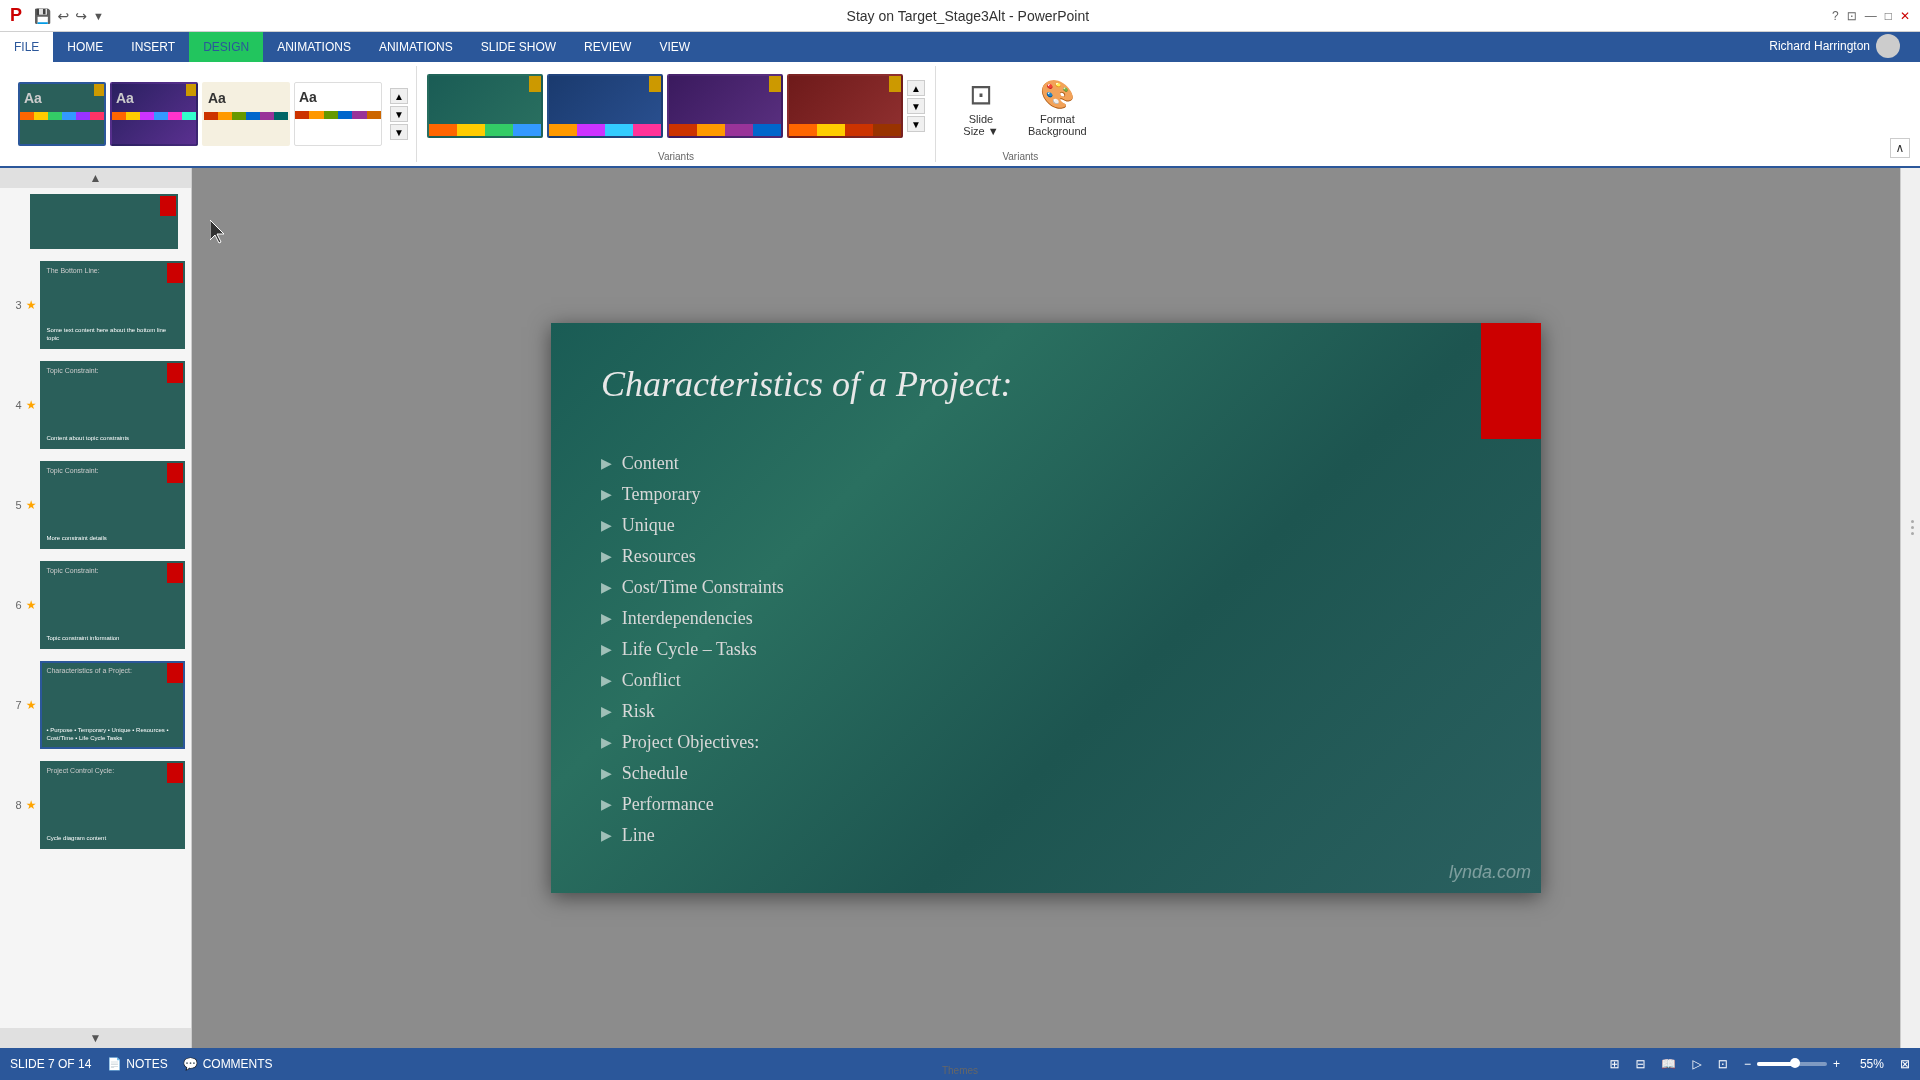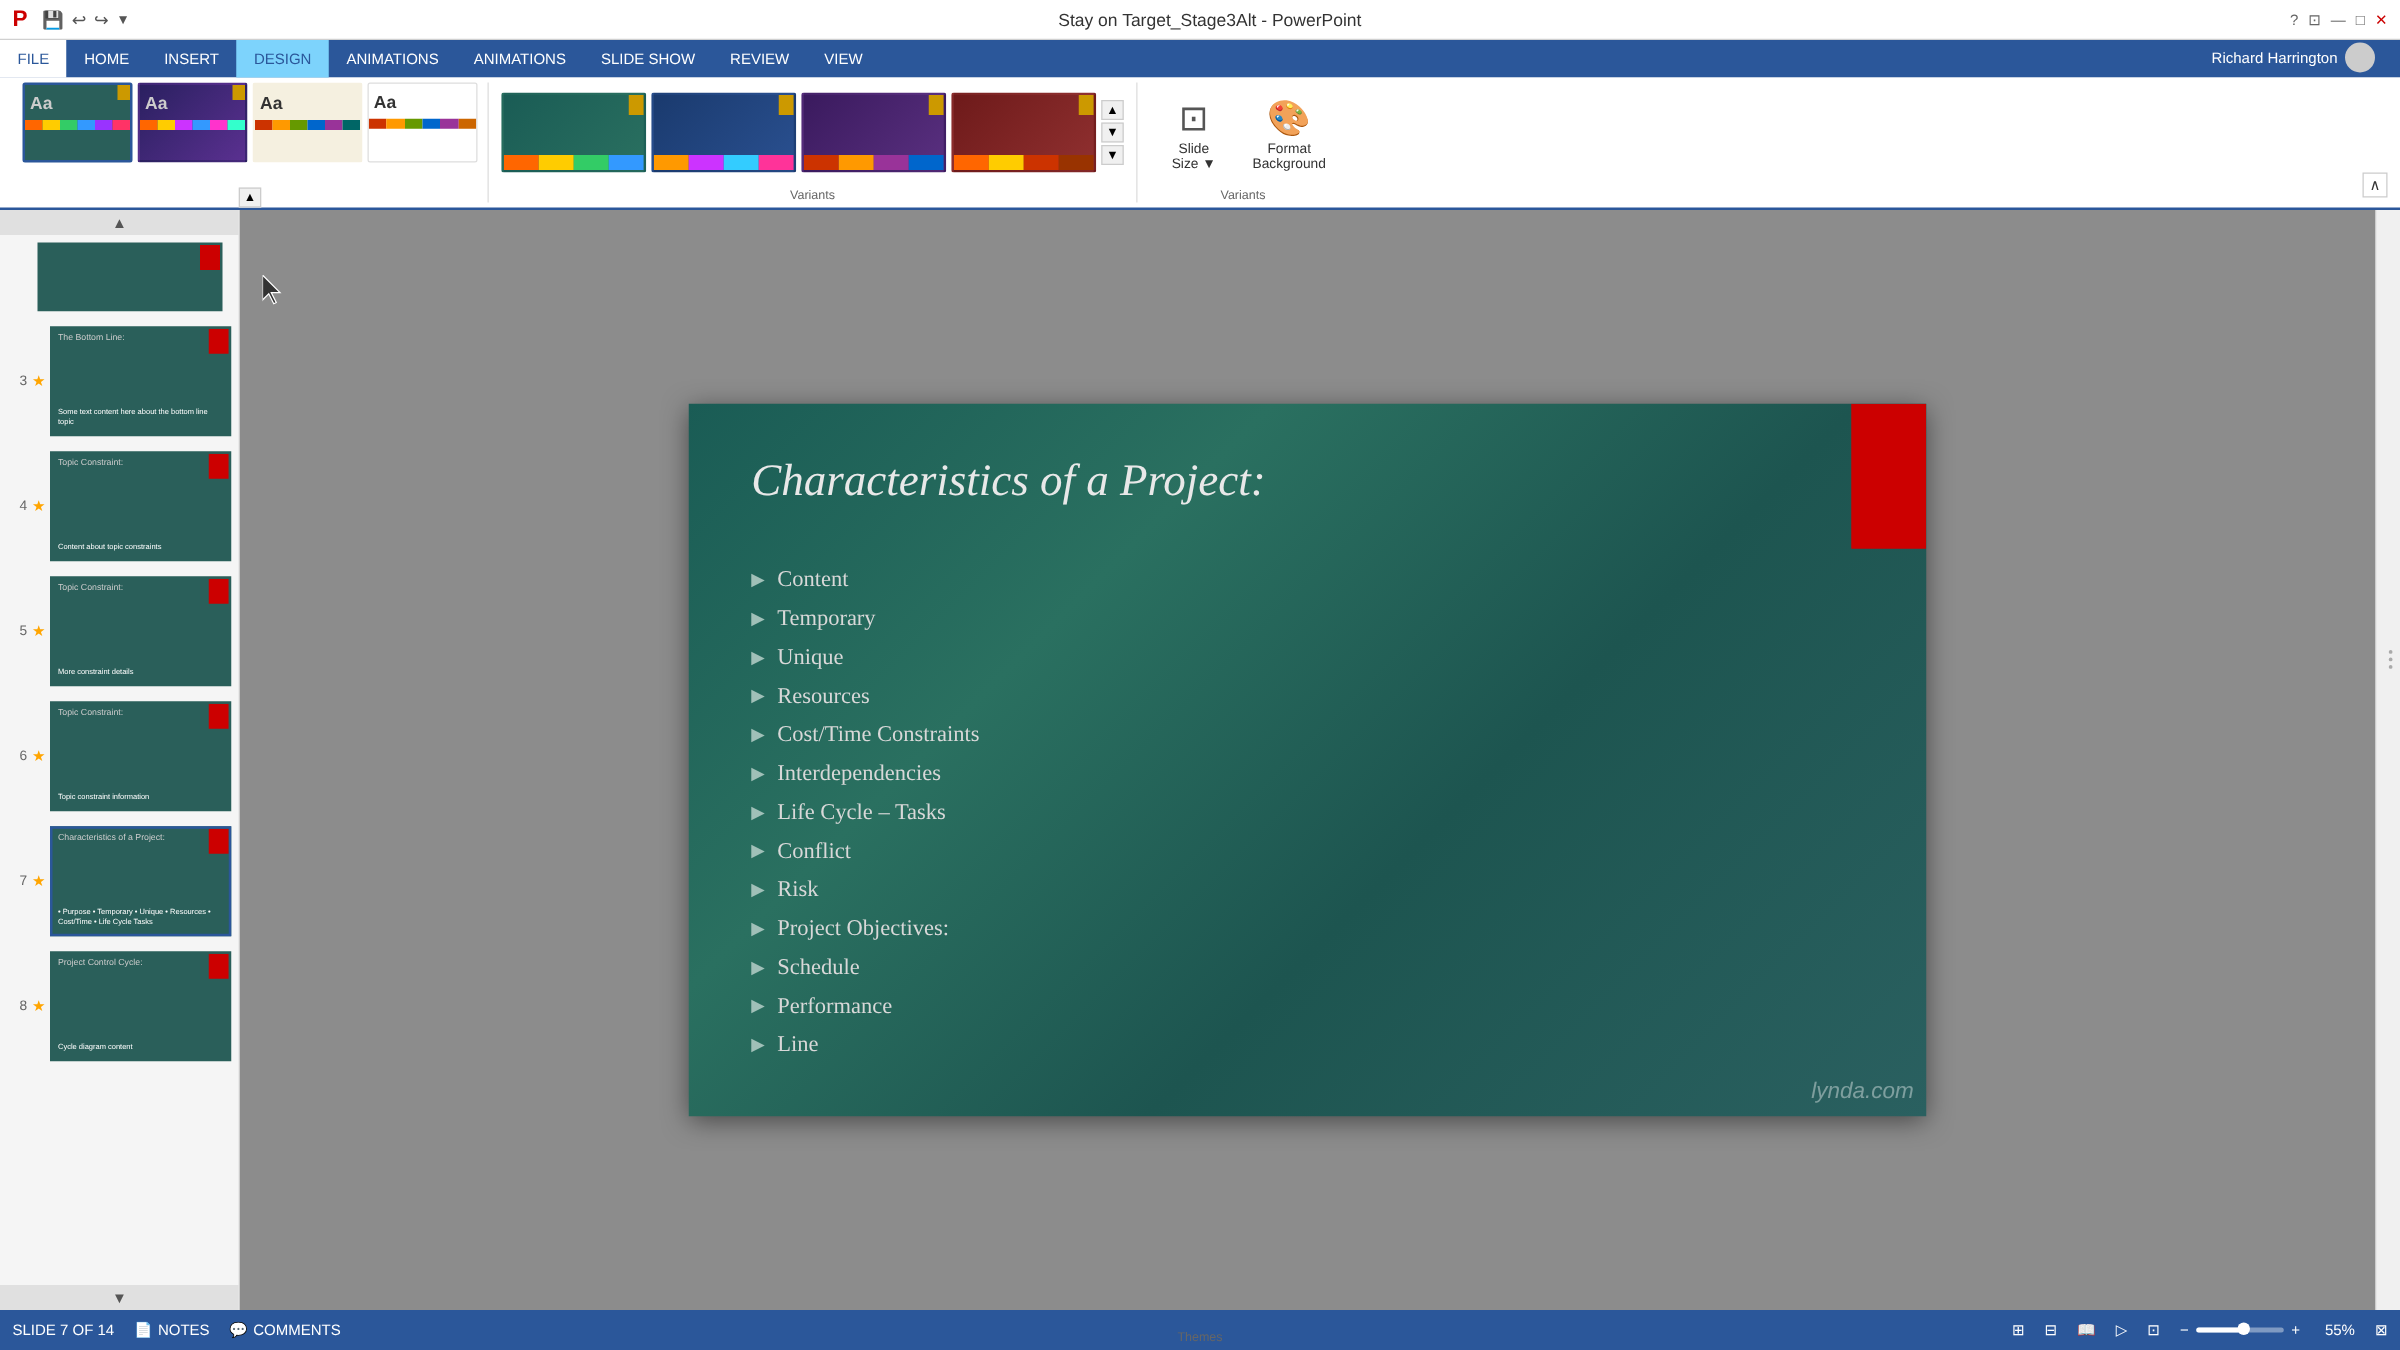--- a/index.html
+++ b/index.html
@@ -369,35 +369,35 @@
     <span style="cursor:pointer;">—</span>
     <span style="cursor:pointer;">□</span>
     <span style="cursor:pointer;color:#c00;">✕</span>
   </div>
 </div>
 
 <div id="ribbon-tabs">
   <div class="ribbon-tab active">FILE</div>
   <div class="ribbon-tab">HOME</div>
   <div class="ribbon-tab">INSERT</div>
-  <div class="ribbon-tab active" style="background:#7dd3fc;color:#2b579a;">DESIGN</div>
+  <div class="ribbon-tab active" style="background:#22c55e;color:#2b579a;">DESIGN</div>
   <div class="ribbon-tab">ANIMATIONS</div>
   <div class="ribbon-tab">ANIMATIONS</div>
   <div class="ribbon-tab">SLIDE SHOW</div>
   <div class="ribbon-tab">REVIEW</div>
   <div class="ribbon-tab">VIEW</div>
   <div id="user-name">
     <span>Richard Harrington</span>
     <span style="width:24px;height:24px;background:#ccc;border-radius:50%;display:inline-block;"></span>
   </div>
 </div>
 
 <div id="ribbon">
 
-  <div class="ribbon-group" style="flex-direction:column;align-items:center;gap:20px;padding-right:8px;">
+  <div class="ribbon-group" style="flex-direction:row;align-items:center;gap:8px;padding-right:8px;">
     <div style="display:flex;gap:4px;align-items:center;">
 
       <div class="theme-thumbnail active" style="background:#2a5f5a;">
         <div style="padding:6px 4px;color:#ccc;font-size:14px;font-weight:bold;">Aa</div>
         <div class="color-bar" style="margin-top:auto;">
           <div class="color-segment" style="background:#ff6600;"></div>
           <div class="color-segment" style="background:#ffcc00;"></div>
           <div class="color-segment" style="background:#33cc66;"></div>
           <div class="color-segment" style="background:#3399ff;"></div>
           <div class="color-segment" style="background:#9933ff;"></div>

